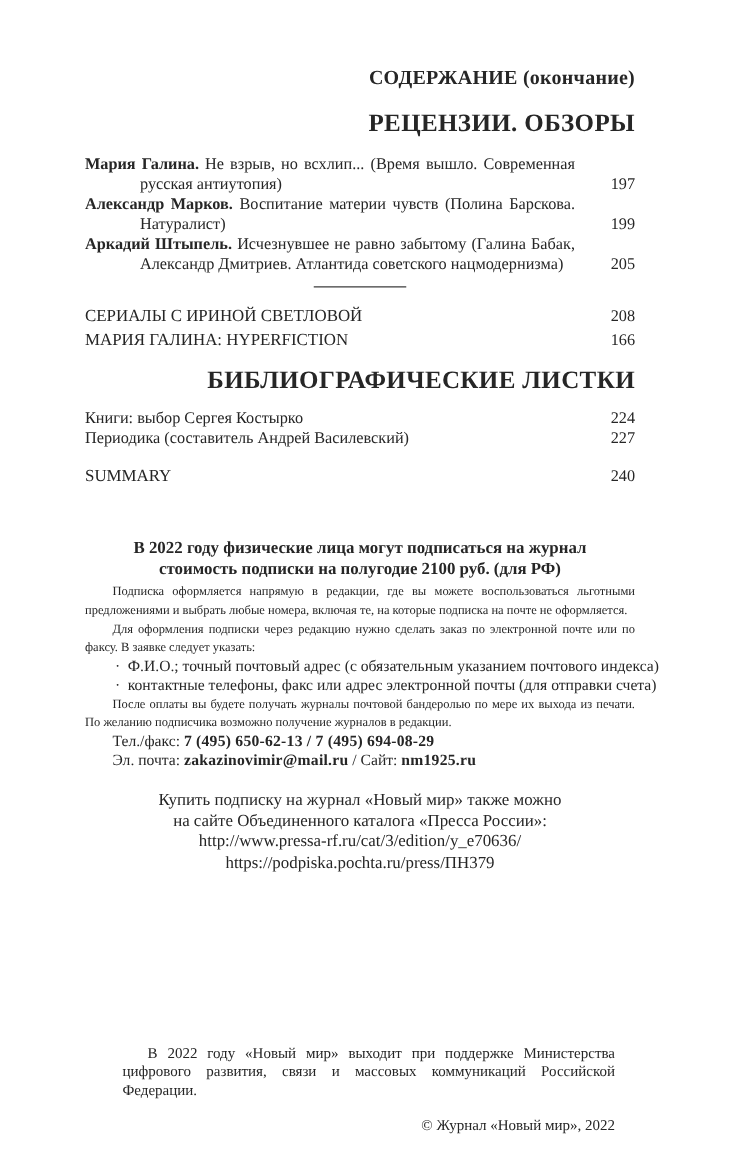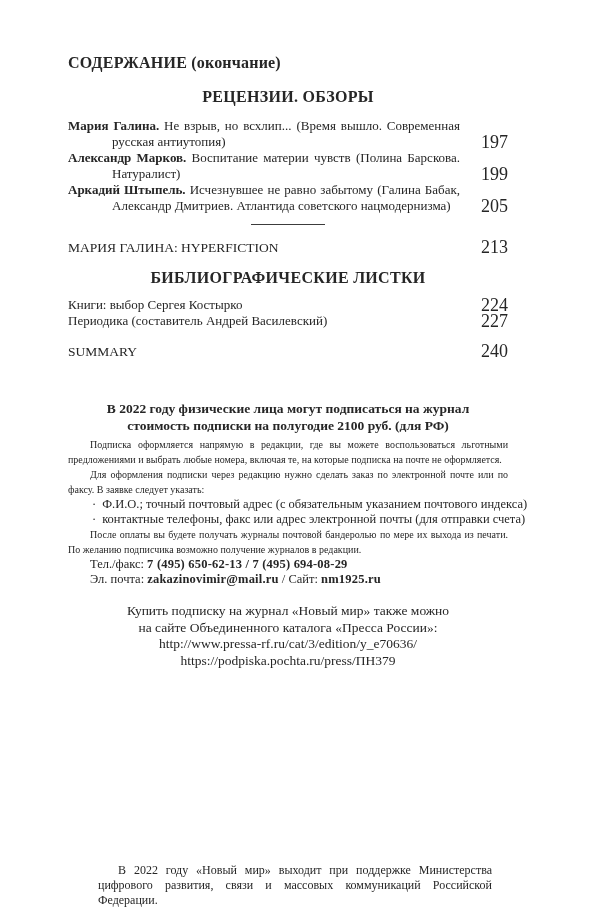--- a/index.html
+++ b/index.html
@@ -7,33 +7,33 @@
   .page {
     width: 600px; height: 924px;
     position: relative;
     background: #ffffff;
     color: #262626;
     font-family: "Liberation Serif", "DejaVu Serif", serif;
     padding: 54px 92px 0 68px;
     overflow: hidden;
   }
   .doc-title {
-    font-size: 16px; font-weight: bold; text-align: left;
+    font-size: 16px; font-weight: bold; text-align: right;
     letter-spacing: .2px; margin: 0 0 16px;
   }
   .section-heading {
-    font-size: 16px; font-weight: bold; text-align: center;
+    font-size: 20px; font-weight: bold; text-align: right;
     letter-spacing: .3px; margin: 0 0 12px;
   }
   .section-heading.biblio { margin-top: 12px; margin-bottom: 10px; }
 
   .toc-entry { position: relative; font-size: 13px; line-height: 16px; }
   .toc-text { margin: 0; padding-right: 48px; text-align: justify; }
   .toc-entry.hang .toc-text { padding-left: 44px; text-indent: -44px; }
-  .toc-page { position: absolute; right: 0; bottom: 0; font-size: 18px; }
+  .toc-page { position: absolute; right: 0; bottom: 0; font-size: 13px; }
   .author { font-weight: bold; }
 
   .toc-entry.caps { font-size: 13.5px; line-height: 19px; }
   .toc-entry.caps .toc-text { text-align: left; }
   .toc-entry.summary { margin-top: 13px; font-size: 13.5px; }
 
   .divider {
     width: 74px; border: 0; border-top: 1px solid #3c3c3c;
     margin: 10px auto 13px;
   }
@@ -81,24 +81,28 @@
     <span class="toc-page">199</span>
   </div>
 
   <div class="toc-entry hang">
     <p class="toc-text"><span class="author">Аркадий Штыпель.</span> <span>Исчезнувшее не равно забытому (Галина Бабак, Александр Дмитриев. Атлантида советского нацмодернизма)</span></p>
     <span class="toc-page">205</span>
   </div>
 
   <hr class="divider">
 
+  <div class="toc-entry caps">
+    <p class="toc-text"><span>СЕРИАЛЫ С ИРИНОЙ СВЕТЛОВОЙ</span></p>
+    <span class="toc-page">208</span>
+  </div>
 
   <div class="toc-entry caps">
     <p class="toc-text"><span>МАРИЯ ГАЛИНА: HYPERFICTION</span></p>
-    <span class="toc-page">213</span>
+    <span class="toc-page">166</span>
   </div>
 
   <h2 class="section-heading biblio">БИБЛИОГРАФИЧЕСКИЕ ЛИСТКИ</h2>
 
   <div class="toc-entry">
     <p class="toc-text"><span>Книги: выбор Сергея Костырко</span></p>
     <span class="toc-page">224</span>
   </div>
 
   <div class="toc-entry">
@@ -129,15 +133,16 @@
 
   <div class="buy">
     <p>Купить подписку на журнал «Новый мир» также можно</p>
     <p>на сайте Объединенного каталога «Пресса России»:</p>
     <p>http://www.pressa-rf.ru/cat/3/edition/y_e70636/</p>
     <p>https://podpiska.pochta.ru/press/ПН379</p>
   </div>
 
   <div class="page-footer">
     <p class="support">В 2022 году «Новый мир» выходит при поддержке Министерства цифрового развития, связи и массовых коммуникаций Российской Федерации.</p>
+    <p class="copyright">© Журнал «Новый мир», 2022</p>
   </div>
 
 </div>
 
 </body></html>

